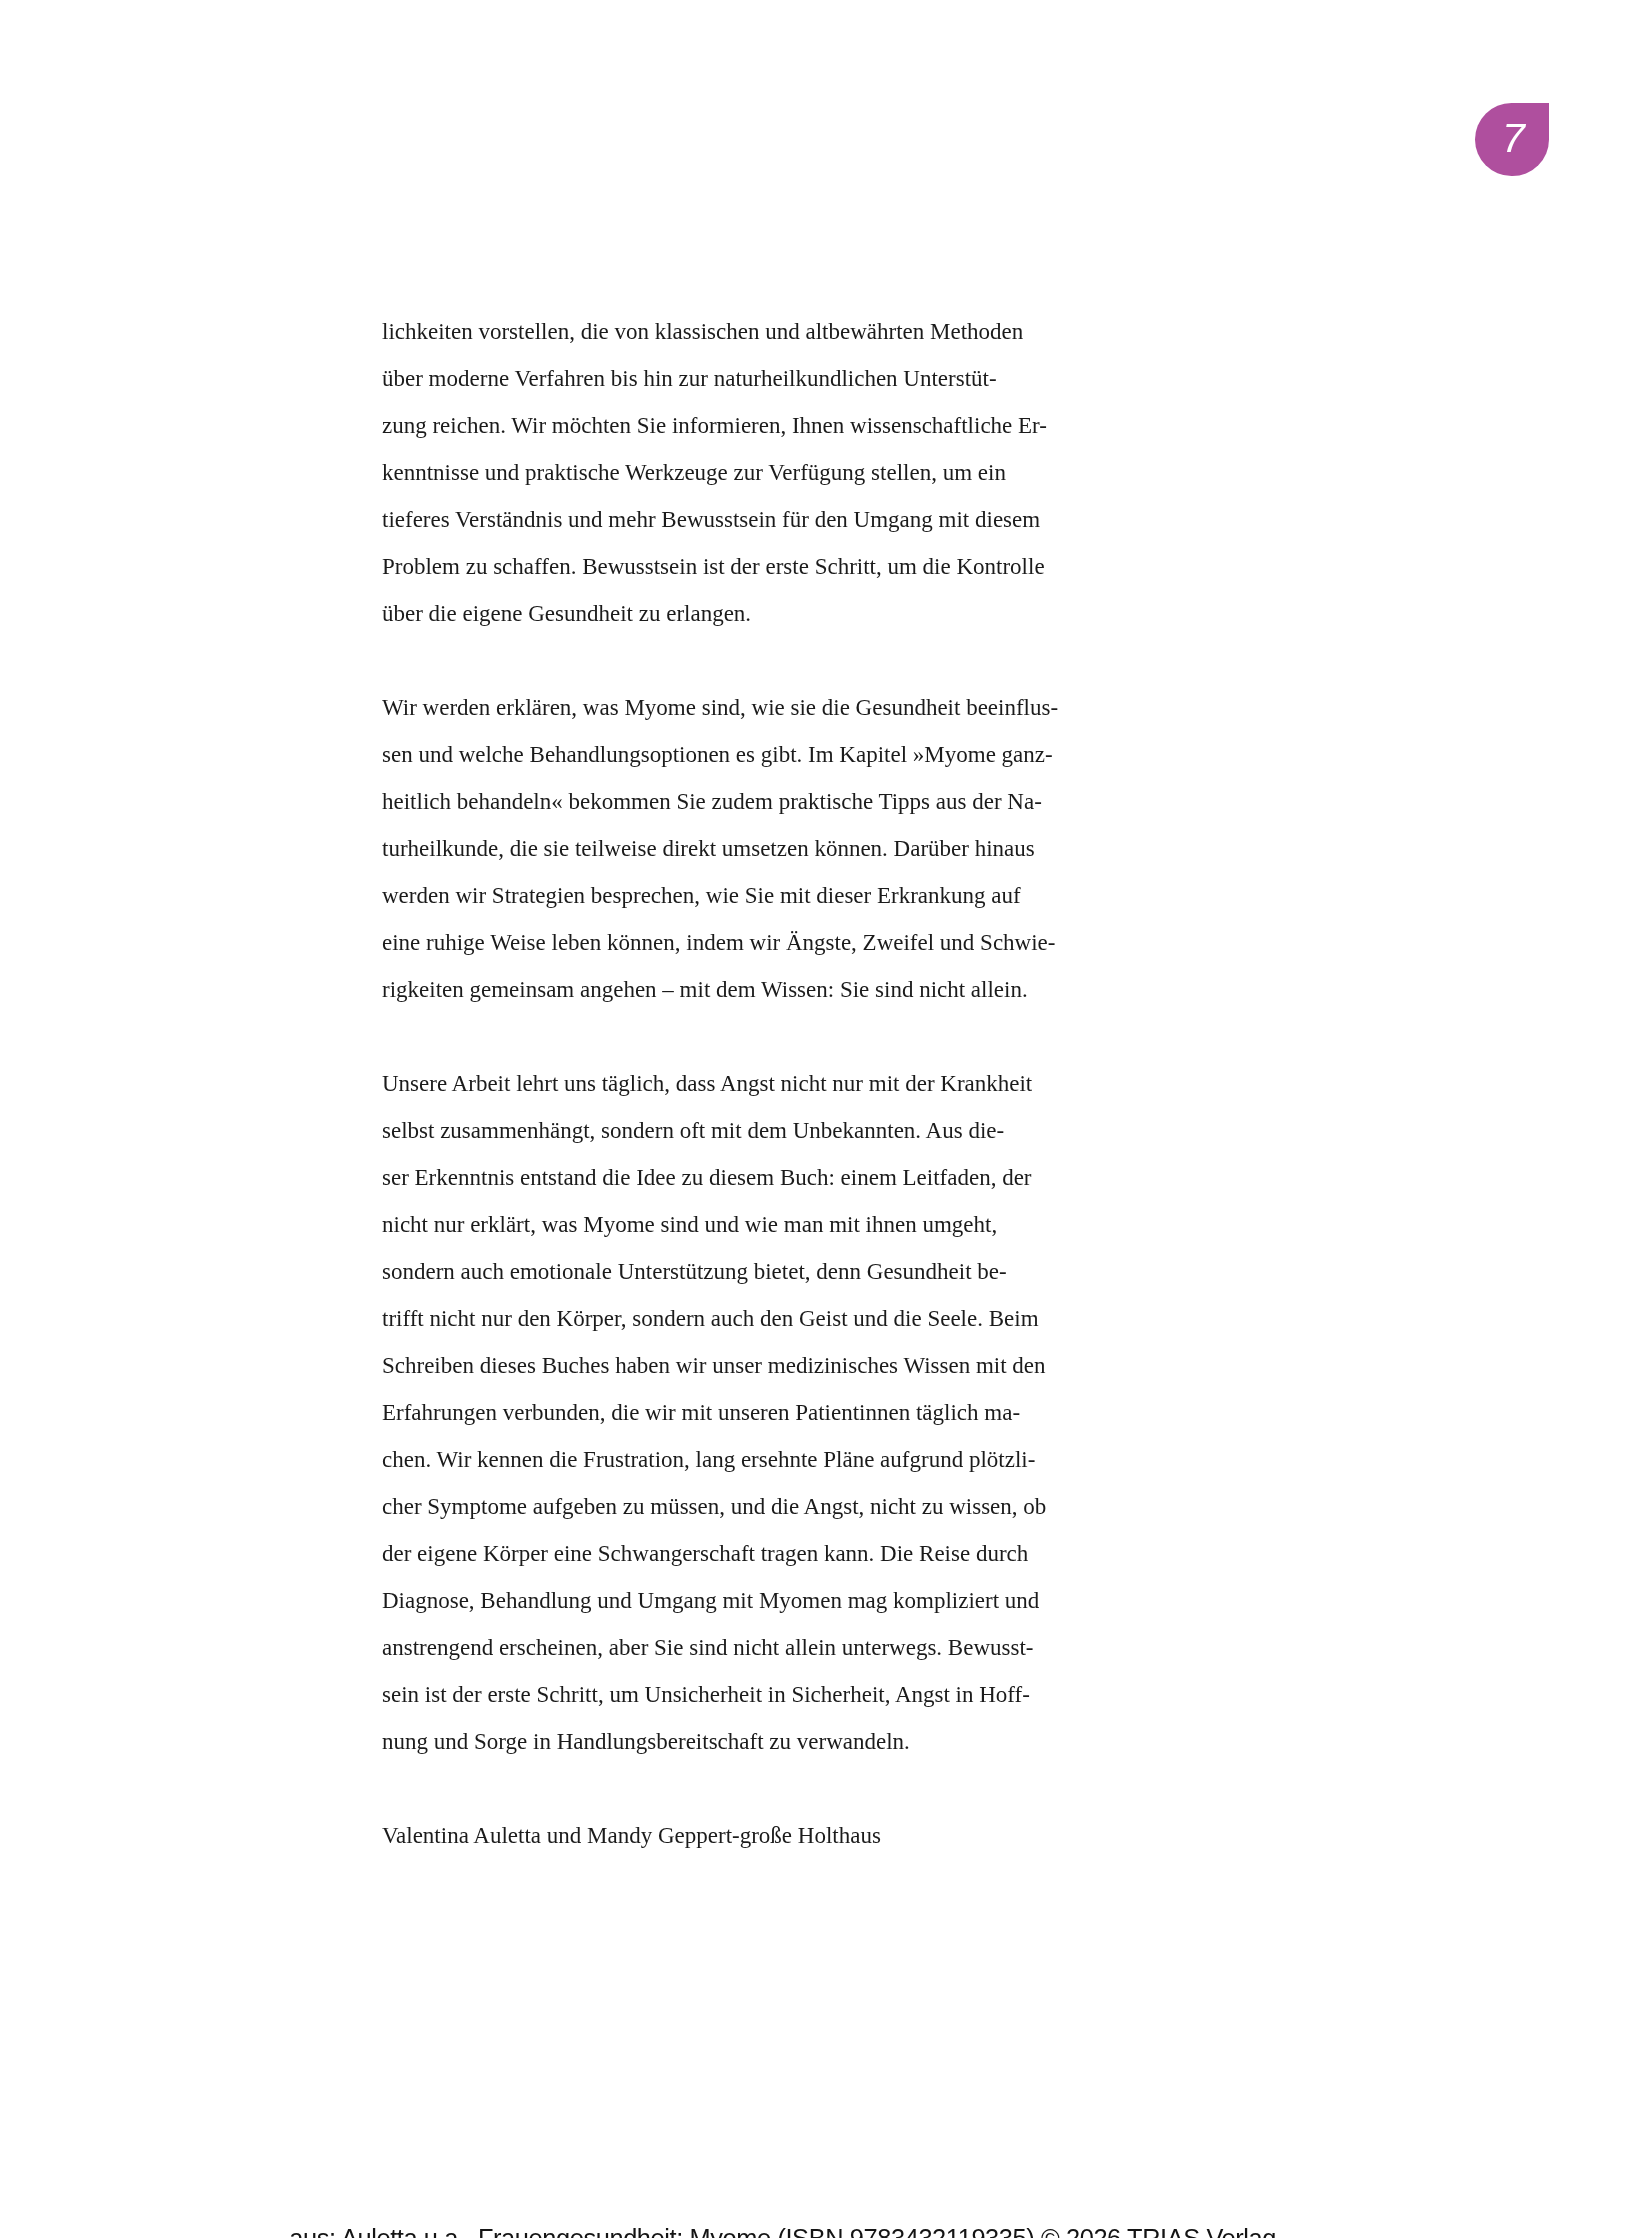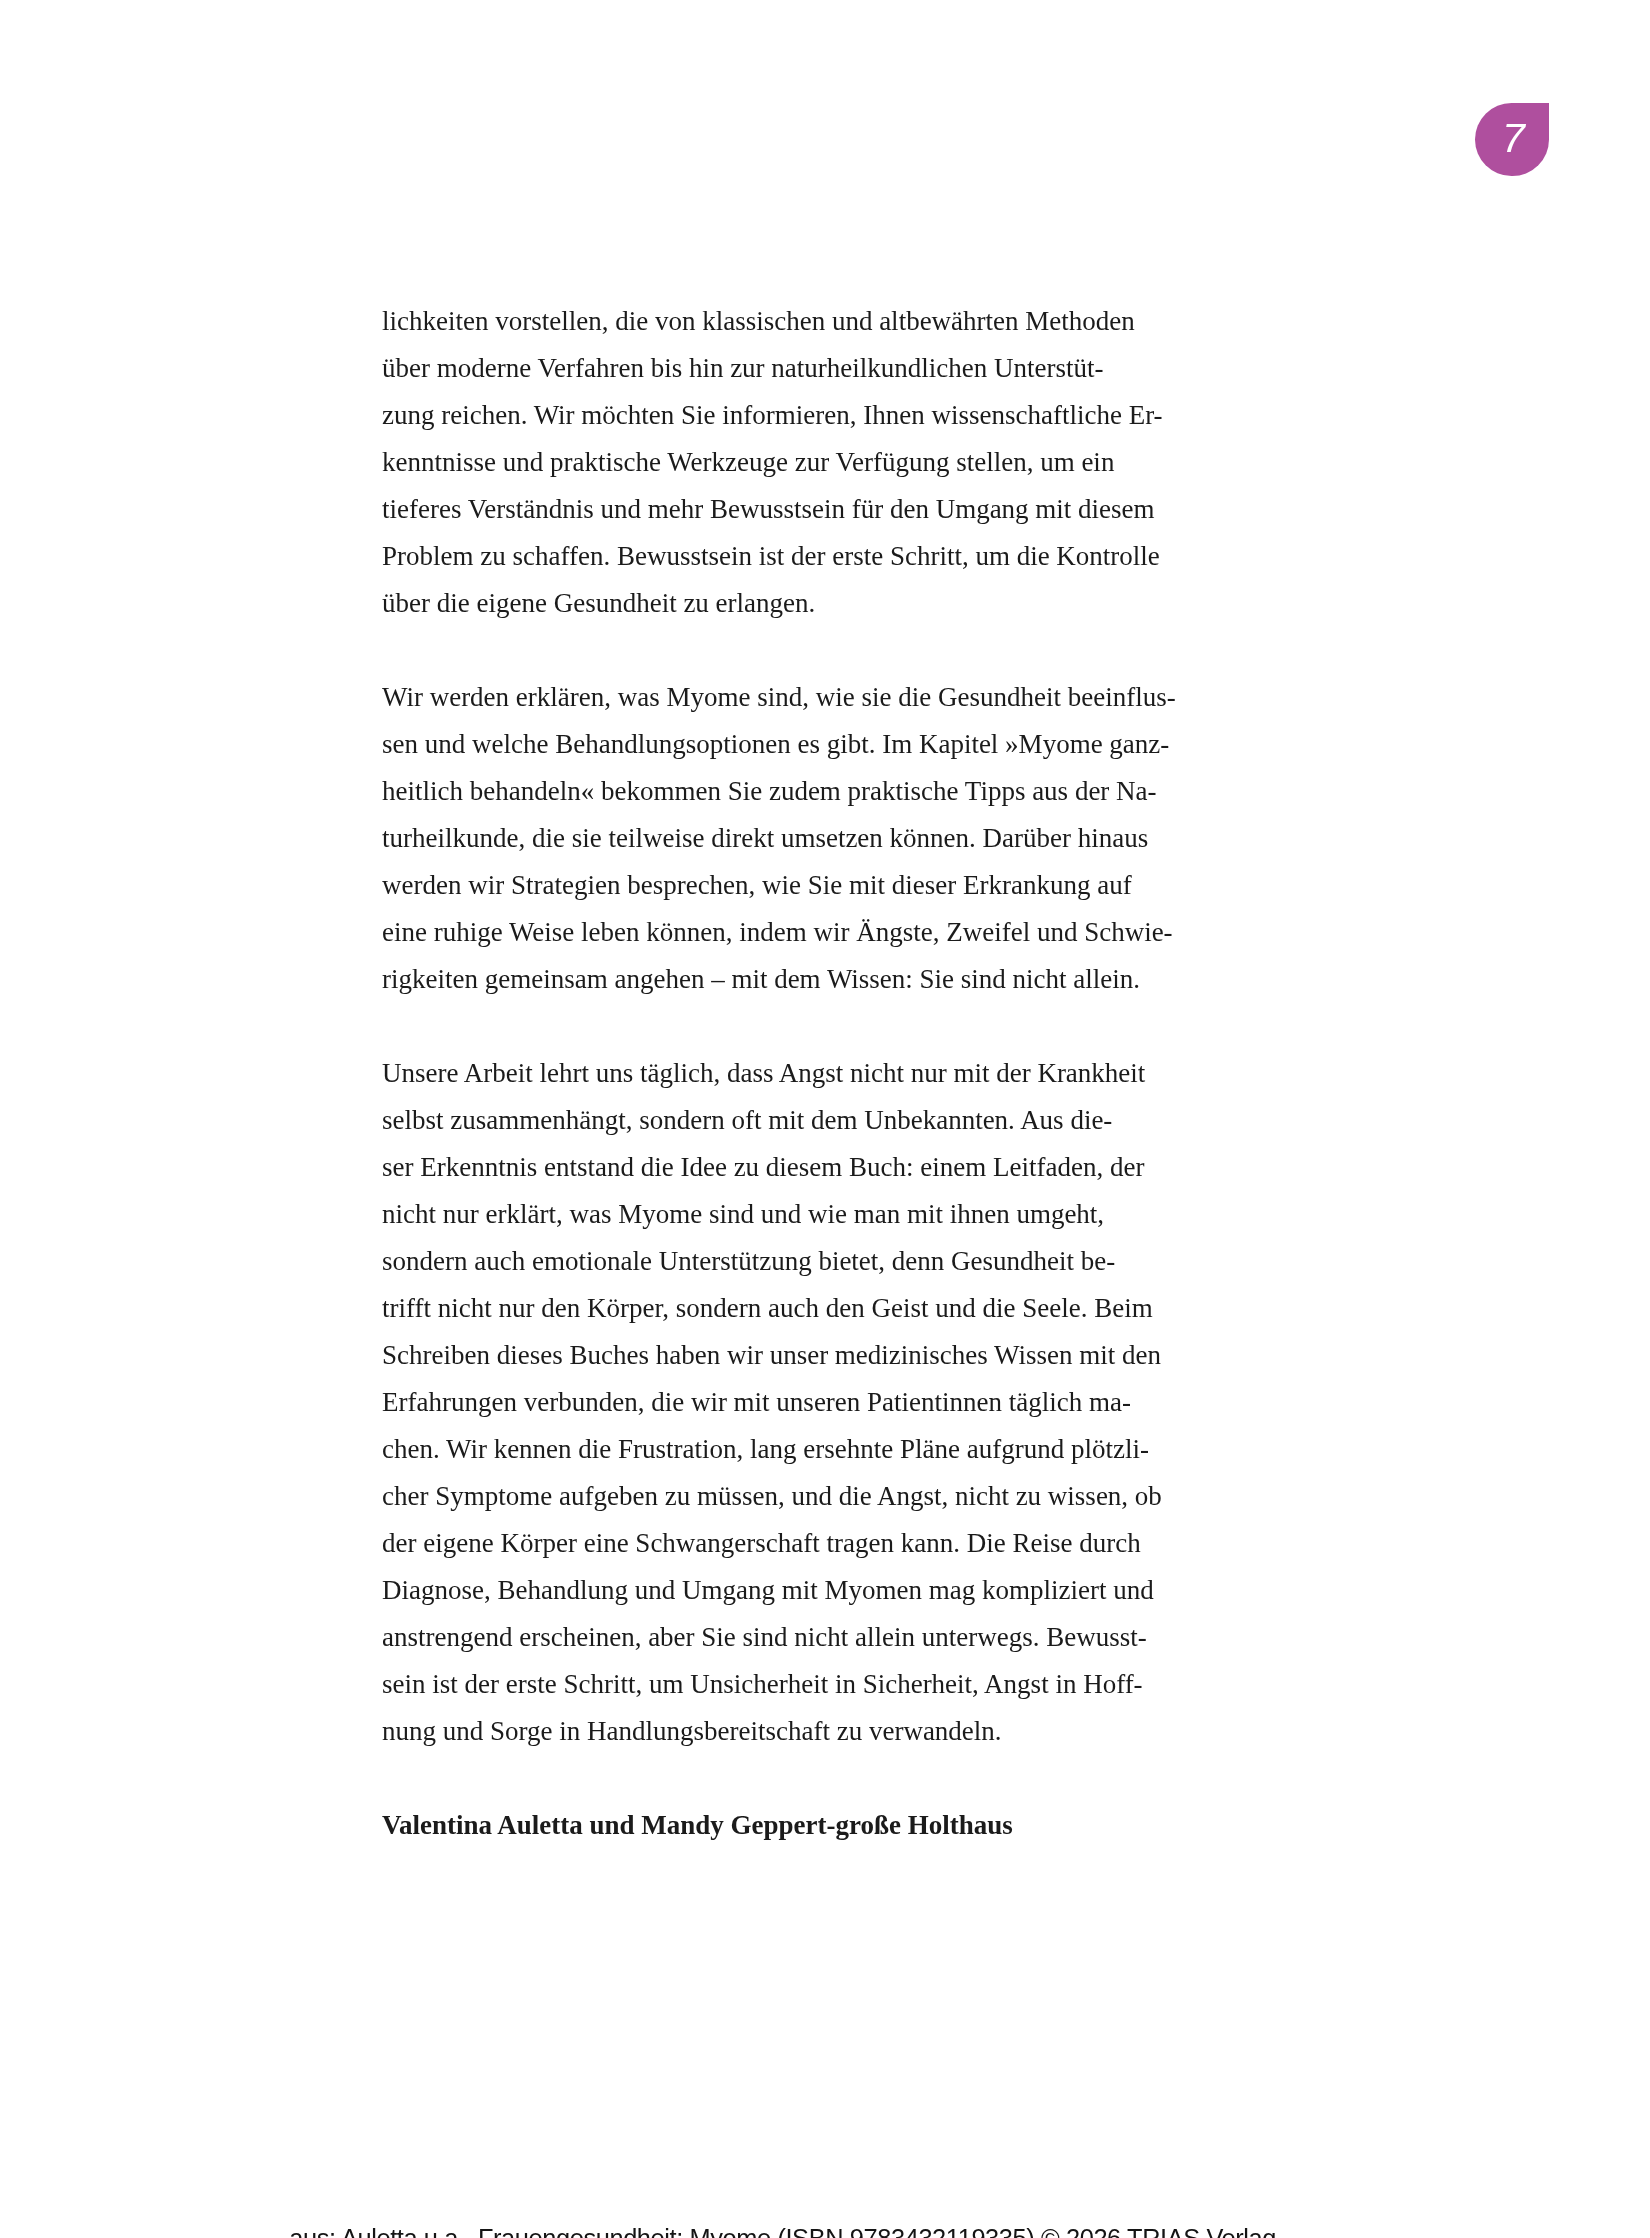--- a/index.html
+++ b/index.html
@@ -25,34 +25,33 @@
     font-family: "Liberation Sans", sans-serif;
     font-style: italic;
     font-weight: 400;
     font-size: 41px;
     color: #ffffff;
     transform: translate(1.4px, -1.4px);
   }
   .body-text {
     position: absolute;
     left: 382px;
-    top: 298px;
+    top: 308px;
     width: 1135px;
     font-family: "Liberation Serif", "DejaVu Serif", serif;
-    font-size: 27px;
+    font-size: 23px;
     line-height: 47px;
     color: #1b1b1b;
   }
   .body-text p {
     margin: 0 0 47px 0;
     white-space: pre;
   }
   .body-text p.signature {
     margin-bottom: 0;
-    font-weight: bold;
   }
   .copyright-footer {
     position: absolute;
     left: 276px;
     top: 2195px;
     font-family: "Liberation Sans", sans-serif;
     font-size: 25.4px;
     letter-spacing: -0.4px;
     color: #141414;
     white-space: pre;

